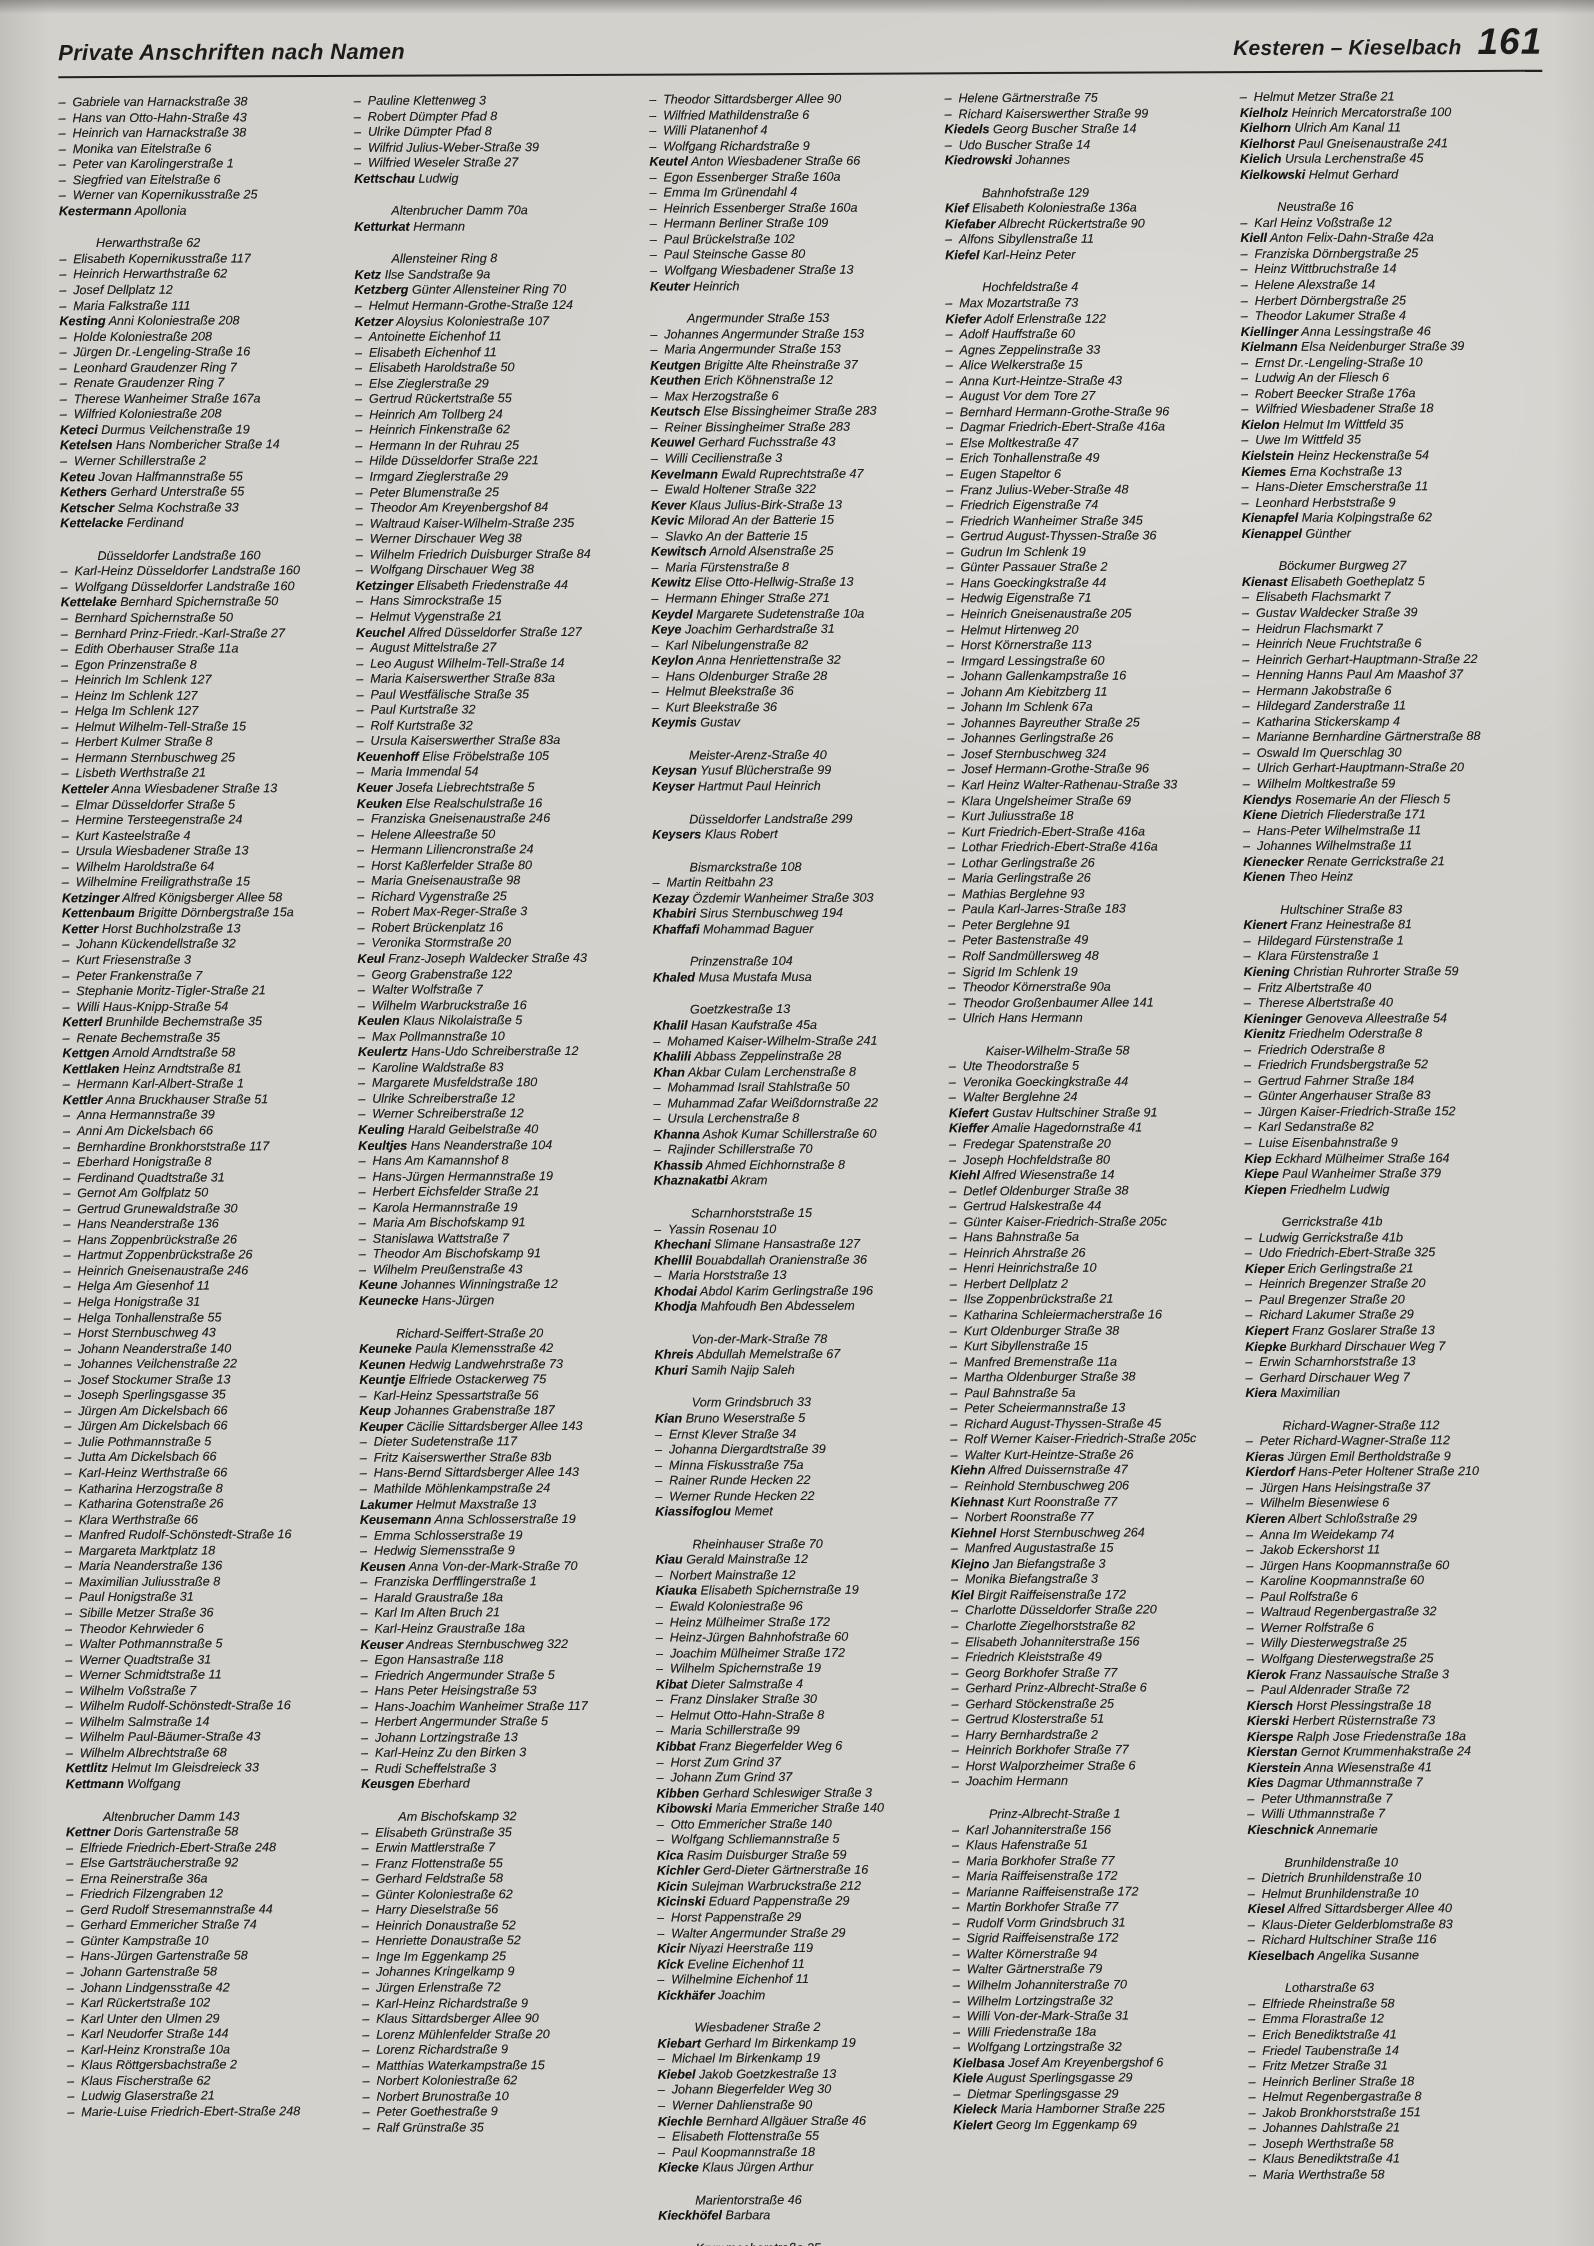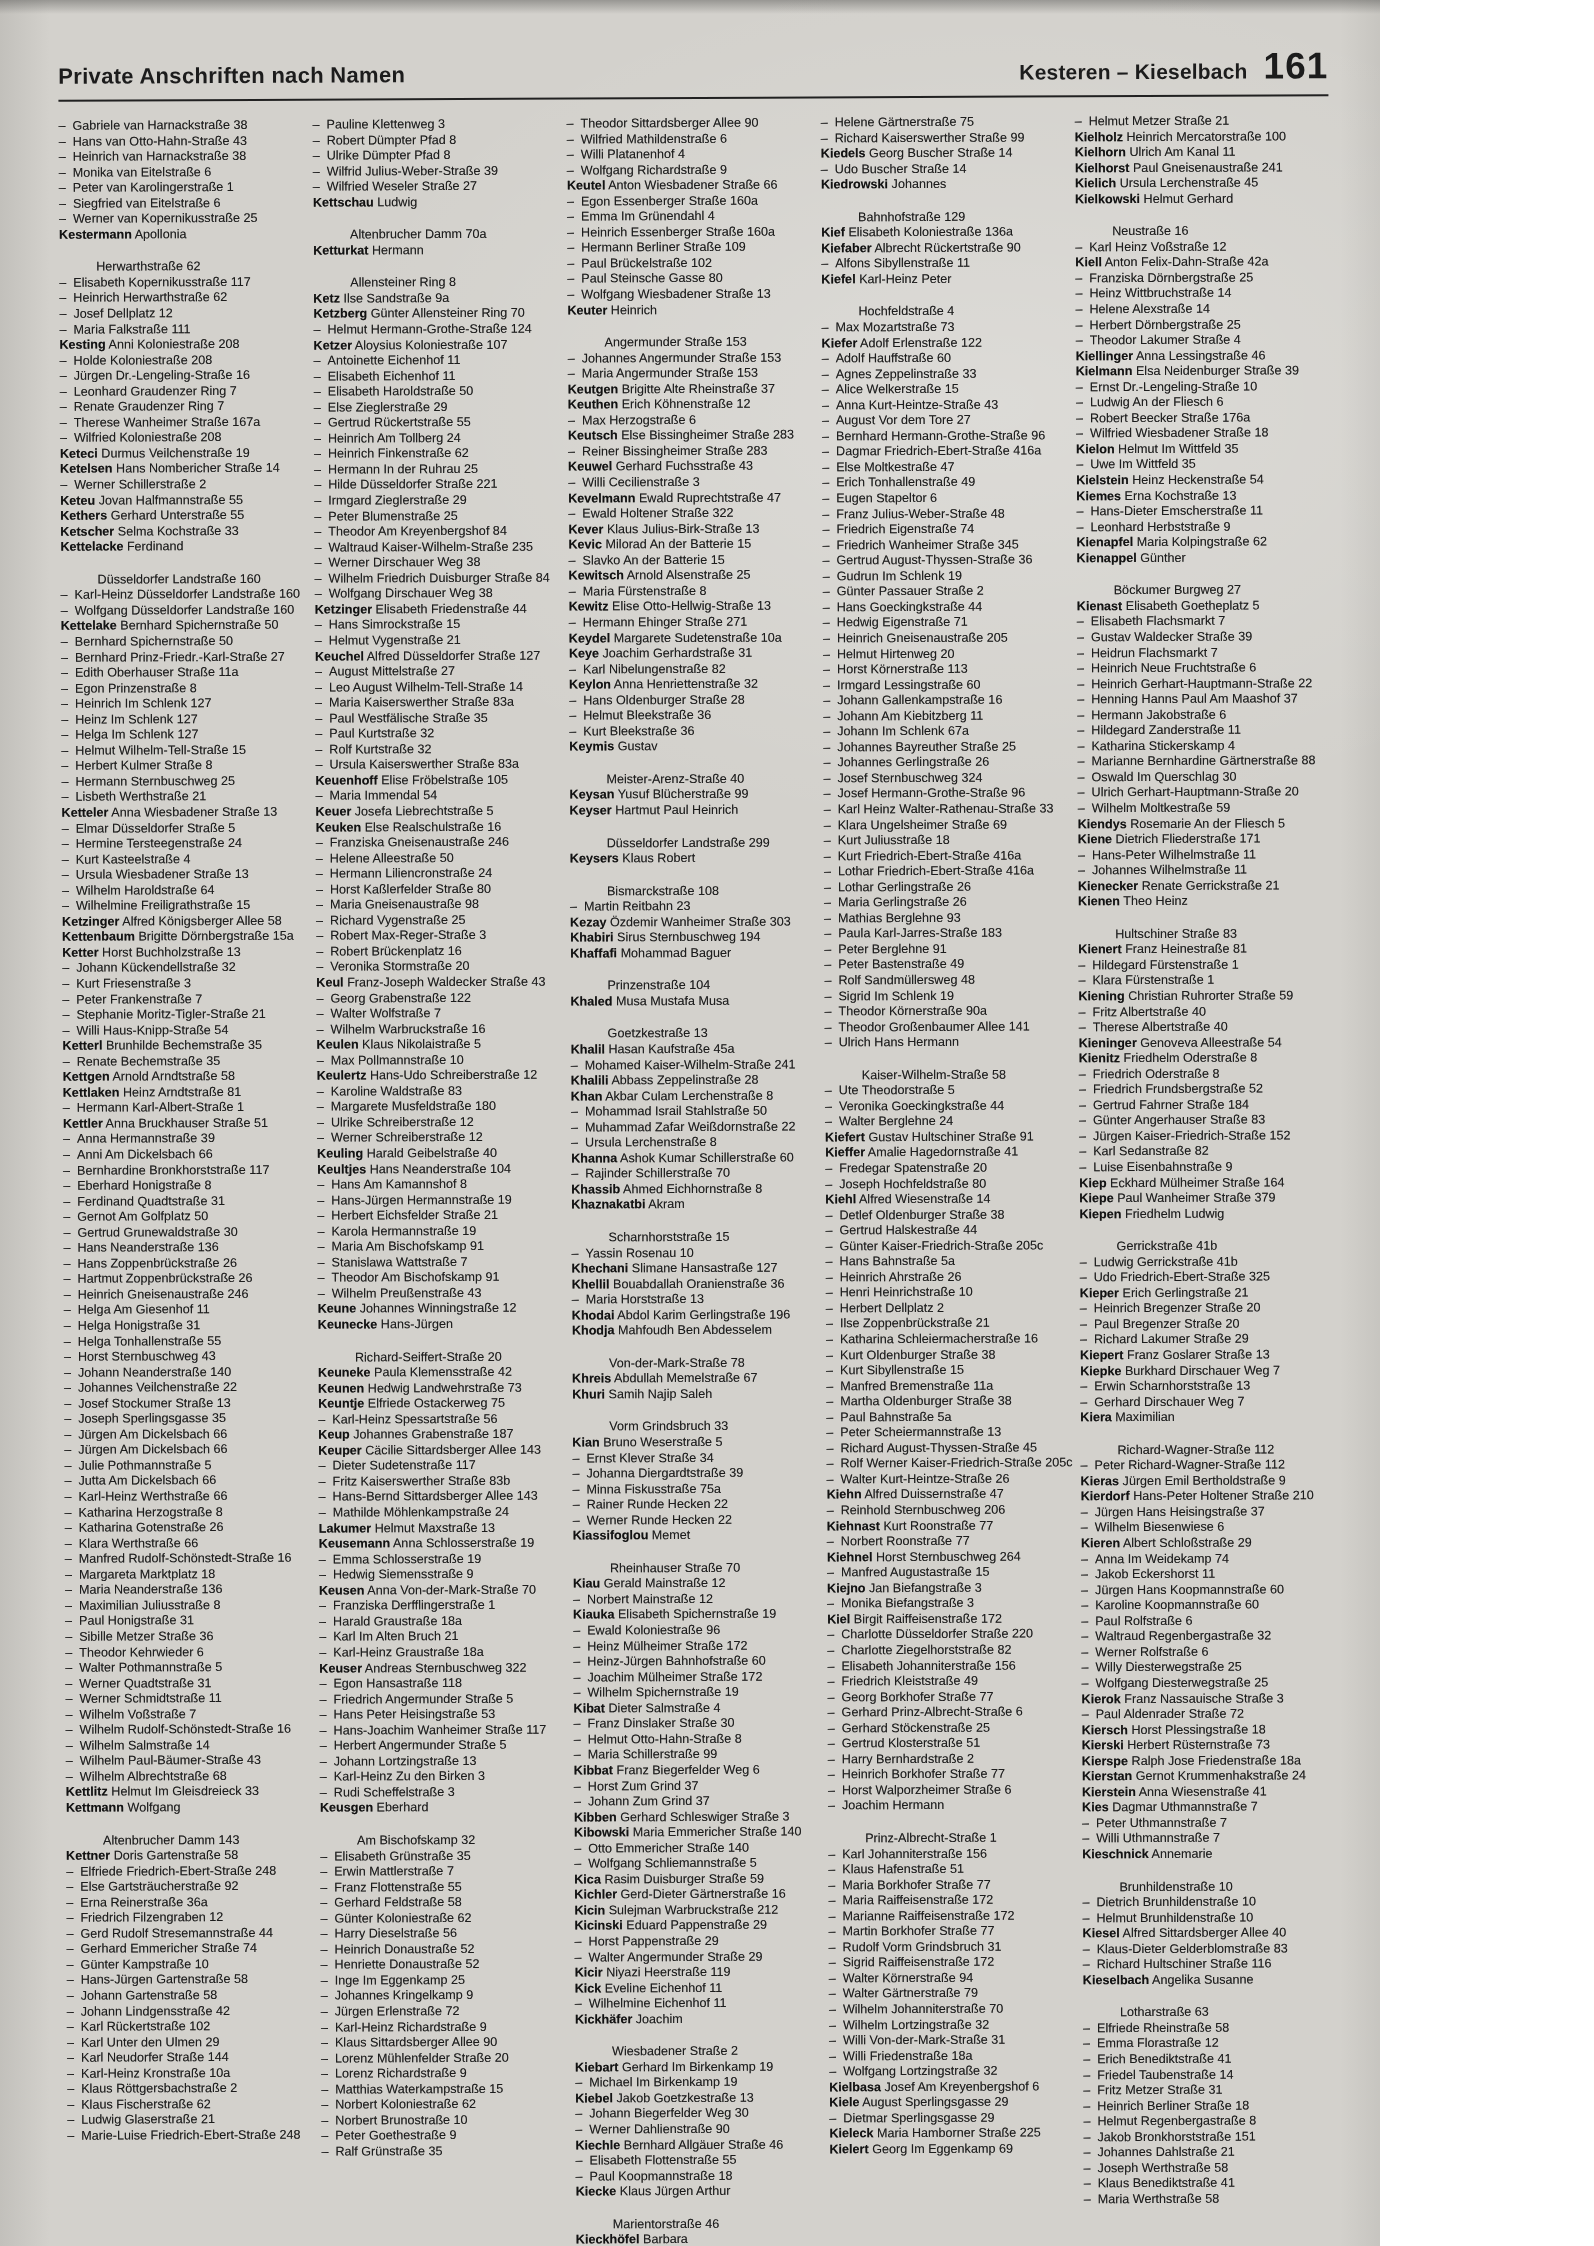--- a/index.html
+++ b/index.html
@@ -2,35 +2,36 @@
 <html><head>
 <meta charset="utf-8">
 <style>
   html,body{margin:0;padding:0;}
   body{
     width:1594px;height:2246px;
     font-family:"Liberation Sans","DejaVu Sans",sans-serif;
     overflow:hidden;
   }
   .page{
-    position:relative;width:1380px;height:2246px;
+    position:relative;width:1594px;height:2246px;
     background:
       radial-gradient(1100px 700px at 72% 18%, rgba(255,255,255,0.22), transparent 62%),
       linear-gradient(180deg, rgba(70,70,68,0.42), rgba(70,70,68,0) 14px),
       linear-gradient(90deg, rgba(90,88,84,0.14), rgba(90,88,84,0) 50px),
       linear-gradient(270deg, rgba(90,88,84,0.10), rgba(90,88,84,0) 40px),
       #d3d1cc;
     color:#1c1c1c;
+    font-style:italic;
   }
   .sheet-inner{transform:rotate(-0.25deg);transform-origin:50% 0;}
   .header{display:flex;justify-content:space-between;align-items:baseline;padding:24px 52px 0 58px;}
   .title{font-size:22px;font-weight:bold;letter-spacing:0.3px;}
   .header-right{display:flex;align-items:baseline;gap:16px;}
   .range{font-size:21px;font-weight:bold;letter-spacing:0.2px;text-align:center;}
-  .pagenum{font-size:37px;font-weight:bold;letter-spacing:1px;margin-top:24px;}
+  .pagenum{font-size:37px;font-weight:bold;letter-spacing:1px;}
   .rule{margin:7px 52px 0 58px;height:2px;background:#212121;}
   .columns{display:flex;padding:17px 38px 0 58px;gap:27px;}
   .col{flex:1;min-width:0;}
   .col:last-child{flex:1.18;}
   .entry{font-size:12.6px;line-height:15.55px;white-space:nowrap;color:#1d1d1d;text-shadow:0 0 0.4px rgba(20,20,20,0.45);}
   .entry b{font-weight:bold;color:#121212;}
   .dash{display:inline-block;width:14px;}
   .line2{margin-left:37px;font-size:12.6px;line-height:15.55px;white-space:nowrap;color:#1d1d1d;text-shadow:0 0 0.4px rgba(20,20,20,0.45);margin-top:17px;}
 </style>
 </head>

